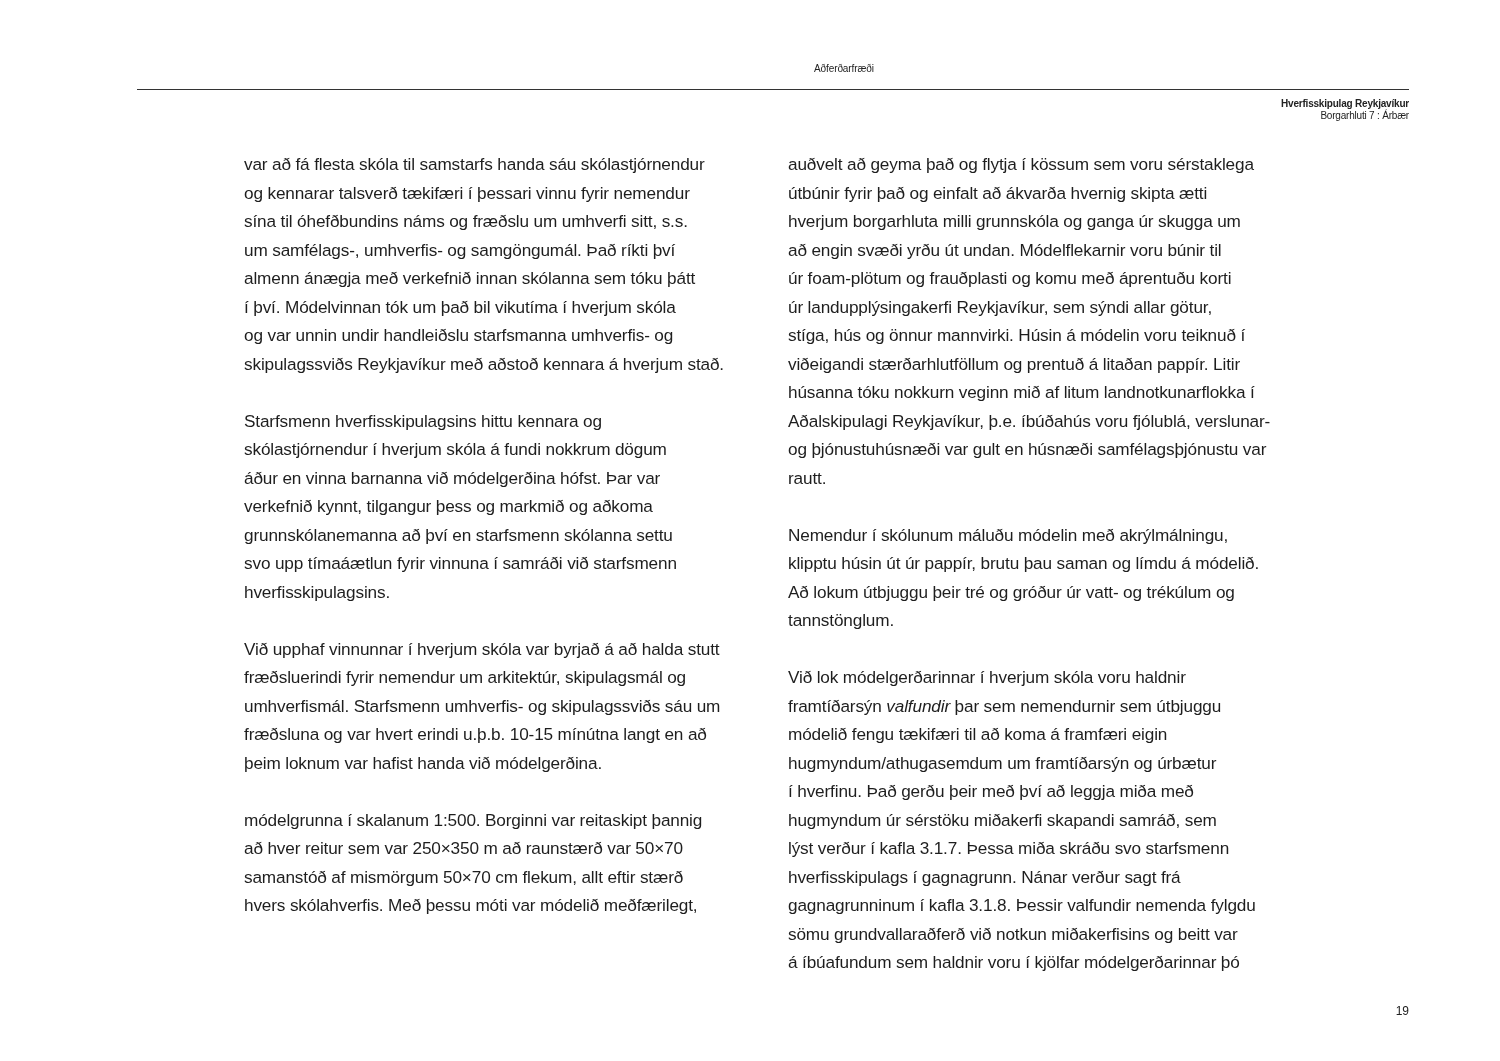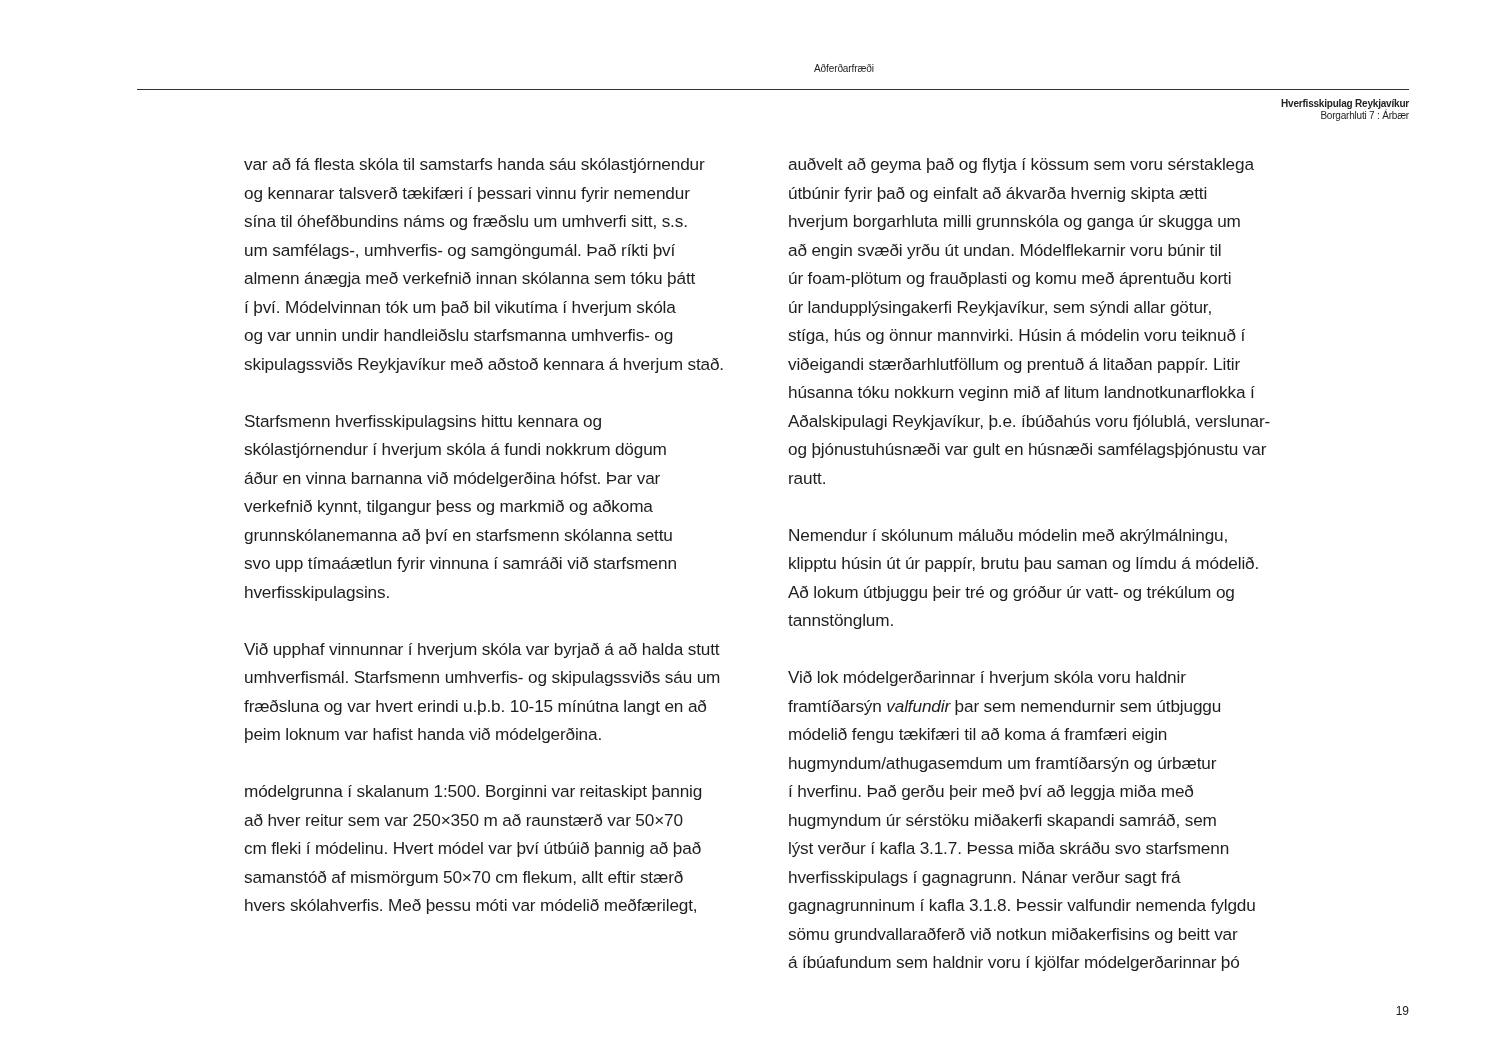--- a/index.html
+++ b/index.html
@@ -97,28 +97,28 @@
     <span class="line">Starfsmenn hverfisskipulagsins hittu kennara og</span>
     <span class="line">skólastjórnendur í hverjum skóla á fundi nokkrum dögum</span>
     <span class="line">áður en vinna barnanna við módelgerðina hófst. Þar var</span>
     <span class="line">verkefnið kynnt, tilgangur þess og markmið og aðkoma</span>
     <span class="line">grunnskólanemanna að því en starfsmenn skólanna settu</span>
     <span class="line">svo upp tímaáætlun fyrir vinnuna í samráði við starfsmenn</span>
     <span class="line">hverfisskipulagsins.</span>
   </p>
   <p class="para">
     <span class="line">Við upphaf vinnunnar í hverjum skóla var byrjað á að halda stutt</span>
+    <span class="line">fræðsluerindi fyrir nemendur um arkitektúr, skipulagsmál og</span>
     <span class="line">umhverfismál. Starfsmenn umhverfis- og skipulagssviðs sáu um</span>
     <span class="line">fræðsluna og var hvert erindi u.þ.b. 10-15 mínútna langt en að</span>
     <span class="line">þeim loknum var hafist handa við módelgerðina.</span>
   </p>
   <p class="para">
     <span class="line">módelgrunna í skalanum 1:500. Borginni var reitaskipt þannig</span>
     <span class="line">að hver reitur sem var 250×350 m að raunstærð var 50×70</span>
-    <span class="line">cm fleki í módelinu. Hvert módel var því útbúið þannig að það</span>
     <span class="line">samanstóð af mismörgum 50×70 cm flekum, allt eftir stærð</span>
     <span class="line">hvers skólahverfis. Með þessu móti var módelið meðfærilegt,</span>
   </p>
 </div>
 
 <div class="column col-right">
   <p class="para">
     <span class="line">auðvelt að geyma það og flytja í kössum sem voru sérstaklega</span>
     <span class="line">útbúnir fyrir það og einfalt að ákvarða hvernig skipta ætti</span>
     <span class="line">hverjum borgarhluta milli grunnskóla og ganga úr skugga um</span>

